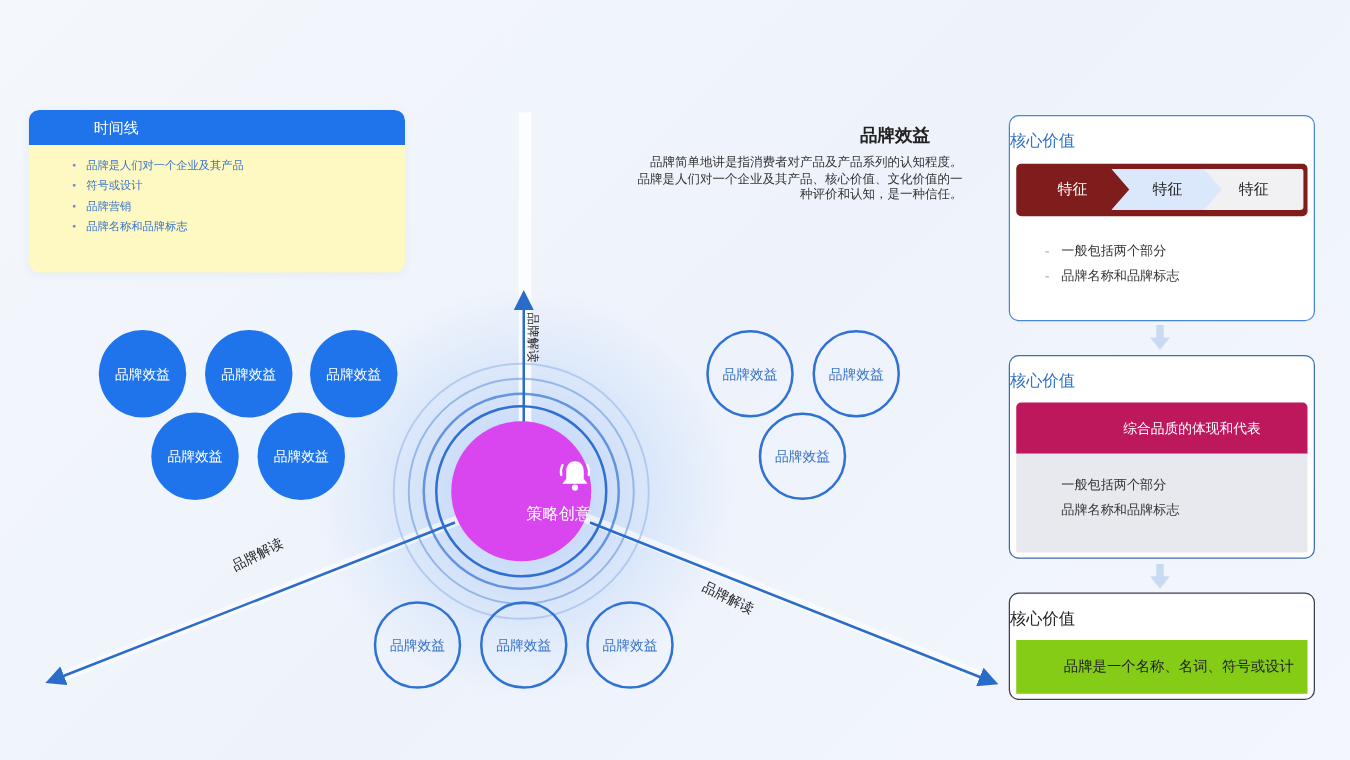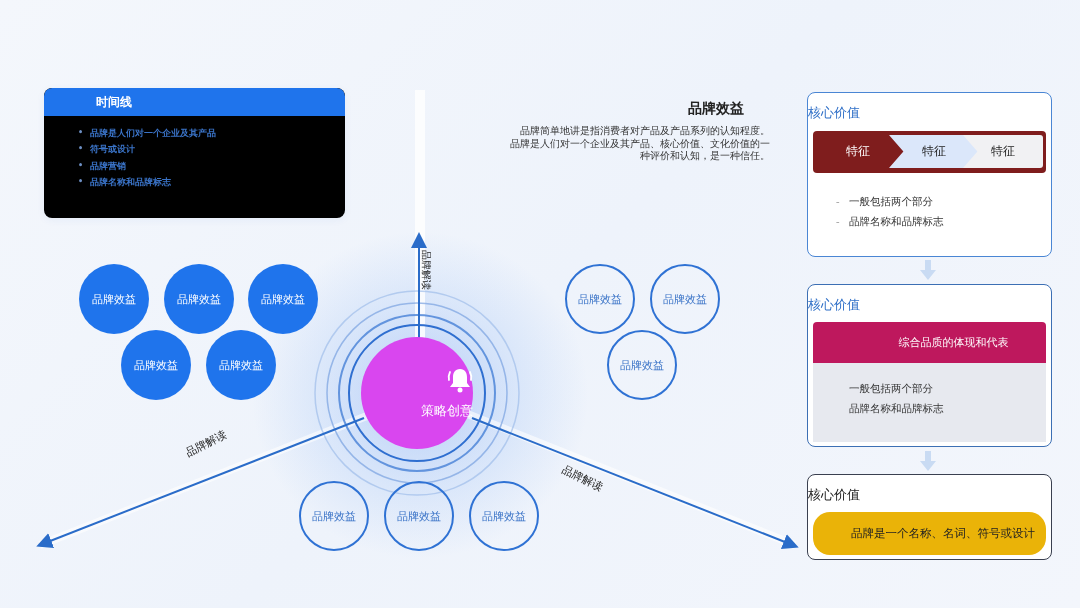--- a/index.html
+++ b/index.html
@@ -12,24 +12,23 @@
   }
   .glow {
     position:absolute; left:250px; top:230px; width:340px; height:330px;
     background: radial-gradient(ellipse at center, rgba(80,140,240,0.35) 0%, rgba(120,170,245,0.18) 40%, rgba(240,245,252,0) 70%);
     pointer-events:none;
   }
   .diagram-svg { position:absolute; left:0; top:0; width:1080px; height:608px; }
 
   
   .timeline-card {
-    position:absolute; left:44px; top:88px; width:301px; height:130px;
-    background:#000000; border-radius:8px; overflow:hidden;
+    position:absolute; left:23px; top:88px; width:301px; height:130px;
+    background:#fef9c3; border-radius:8px; overflow:hidden;
     box-shadow: 0 2px 8px rgba(40,90,180,0.06);
-    font-weight: bold;
   }
   .timeline-header {
     background:#1f74ec; height:28px; color:#fff; font-size:12px;
     line-height:28px; padding-left:52px; border-radius:8px 8px 0 0;
   }
   .timeline-list { list-style:none; padding:9px 0 0 34px; }
   .timeline-list li {
     font-size:9px; color:#3a73c7; height:16.3px; line-height:16px; position:relative; padding-left:12px;
   }
   .timeline-list li::before {
@@ -96,22 +95,22 @@
     border-radius:4px 4px 0 0; color:#fff; font-size:11px; display:flex; align-items:center; justify-content:center;padding-left:48px;
   }
   .grey-area {
     position:absolute; left:5px; top:78px; width:233px; height:79px; background:#e7e9ef;
   }
   .grey-area .dash-list { left:36px; top:16px; }
   .grey-area .dash-list li::before { content:""; }
   .grey-area .dash-list li { padding-left:0; }
 
   .grey-bar-3 {
-    position:absolute; left:5px; top:37px; width:233px; height:43px; background:#eab308;
-    font-size:11.5px; color:#222; display:flex; align-items:center; padding-left:38px;border-radius:17px;
+    position:absolute; left:5px; top:37px; width:233px; height:43px; background:#84cc16;
+    font-size:11.5px; color:#222; display:flex; align-items:center; padding-left:38px;
   }
   .down-arrow {
     position:absolute; width:16px; height:20px; left:920px;
   }
 </style>
 </head>
 <body>
 
 <div class="glow"></div>
 

